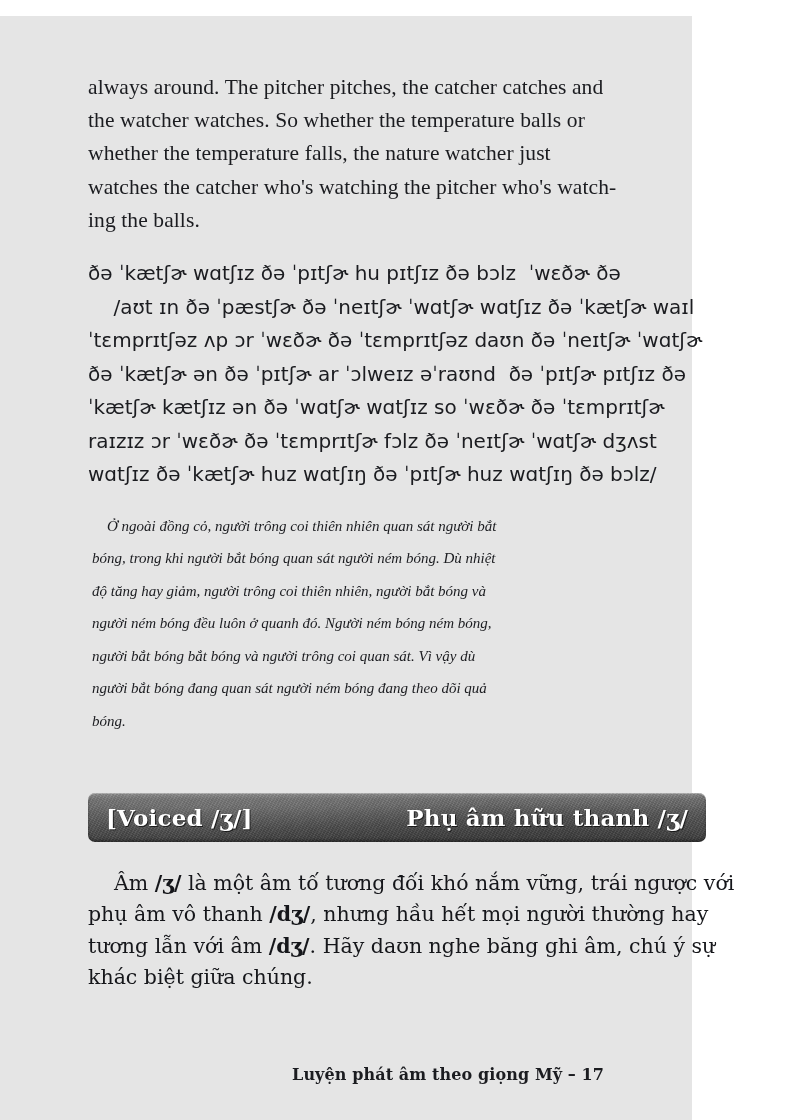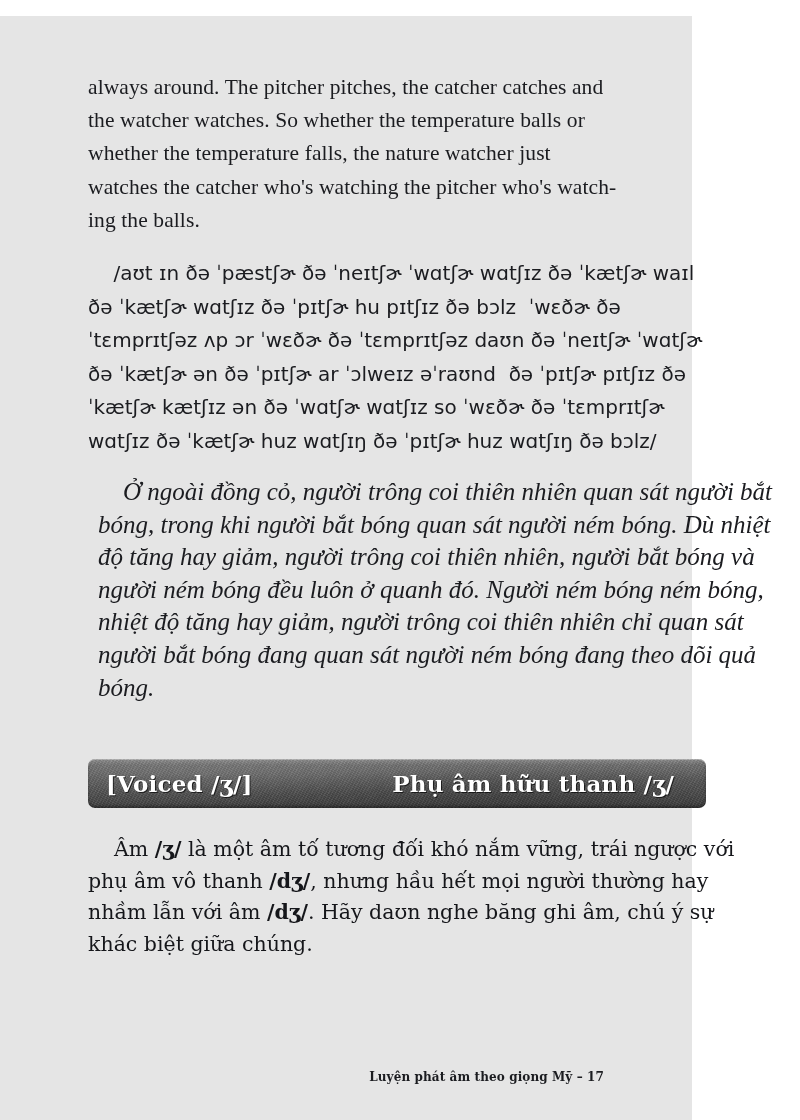--- a/index.html
+++ b/index.html
@@ -52,24 +52,24 @@
     margin: 0;
     margin-top: 20px;
     letter-spacing: 0.0px;
   }
   .para-ipa .ln { display: block; white-space: pre; }
 
   
   .para-vi {
     font-family: "Liberation Serif", "DejaVu Serif", serif;
     font-style: italic;
-    font-size: 25px;
+    font-size: 15px;
     line-height: 32.6px;
     color: #1b1c20;
-    margin: 10px;
+    margin: 4px;
     margin-top: 18px;
   }
   .para-vi .ln { display: block; white-space: pre; }
 
   
   .banner-wrap {
     margin-top: 55px;
     position: relative;
   }
   .banner {
@@ -121,42 +121,42 @@
     color: #ffffff;
     font-family: "DejaVu Serif", "Liberation Serif", serif;
     font-weight: bold;
     font-size: 23px;
     line-height: 1;
     letter-spacing: 0.2px;
     text-shadow: 1px 1px 0 rgba(0,0,0,0.65), -0.5px -0.5px 0 rgba(0,0,0,0.3);
     white-space: pre;
   }
   .banner-text.left  { margin-left: 2px; }
-  .banner-text.right { margin-right: 18px; }
+  .banner-text.right { margin-right: 4px; }
 
   
   .para-vi-body {
     font-family: "DejaVu Serif", "Liberation Serif", serif;
     font-size: 20.5px;
     line-height: 31.5px;
     color: #15161a;
     margin: 0;
     margin-top: 26px;
   }
   .para-vi-body .ln { display: block; white-space: pre; }
   .para-vi-body b { font-weight: bold; }
 
   
   .footer {
     position: absolute;
     right: 88px;
     bottom: 52px;
     font-family: "DejaVu Serif", "Liberation Serif", serif;
     font-weight: bold;
-    font-size: 12px;
+    font-size: 16px;
     color: #1b1c20;
     white-space: pre;
     letter-spacing: 0.1px;
   }
 </style>
 </head>
 <body>
 
 <div class="page">
 
@@ -164,49 +164,50 @@
 
     <p class="para-en">
         <span class="ln">always around. The pitcher pitches, the catcher catches and</span>
         <span class="ln">the watcher watches. So whether the temperature balls or</span>
         <span class="ln">whether the temperature falls, the nature watcher just</span>
         <span class="ln">watches the catcher who's watching the pitcher who's watch-</span>
         <span class="ln">ing the balls.</span>
       </p>
 
     <p class="para-ipa">
+        <span class="ln">ðə ˈkætʃɚ wɑtʃɪz ðə ˈpɪtʃɚ hu pɪtʃɪz ðə bɔlz  ˈwɛðɚ ðə</span>
         <span class="ln">    /aʊt ɪn ðə ˈpæstʃɚ ðə ˈneɪtʃɚ ˈwɑtʃɚ wɑtʃɪz ðə ˈkætʃɚ waɪl</span>
-        <span class="ln">ðə ˈkætʃɚ wɑtʃɪz ðə ˈpɪtʃɚ hu pɪtʃɪz ðə bɔlz  ˈwɛðɚ ðə</span>
         <span class="ln">ˈtɛmprɪtʃəz ʌp ɔr ˈwɛðɚ ðə ˈtɛmprɪtʃəz daʊn ðə ˈneɪtʃɚ ˈwɑtʃɚ</span>
         <span class="ln">ðə ˈkætʃɚ ən ðə ˈpɪtʃɚ ar ˈɔlweɪz əˈraʊnd  ðə ˈpɪtʃɚ pɪtʃɪz ðə</span>
         <span class="ln">ˈkætʃɚ kætʃɪz ən ðə ˈwɑtʃɚ wɑtʃɪz so ˈwɛðɚ ðə ˈtɛmprɪtʃɚ</span>
+        <span class="ln">raɪzɪz ɔr ˈwɛðɚ ðə ˈtɛmprɪtʃɚ fɔlz ðə ˈneɪtʃɚ ˈwɑtʃɚ dʒʌst</span>
         <span class="ln">wɑtʃɪz ðə ˈkætʃɚ huz wɑtʃɪŋ ðə ˈpɪtʃɚ huz wɑtʃɪŋ ðə bɔlz/</span>
       </p>
 
     <p class="para-vi">
         <span class="ln">    Ở ngoài đồng cỏ, người trông coi thiên nhiên quan sát người bắt</span>
         <span class="ln">bóng, trong khi người bắt bóng quan sát người ném bóng. Dù nhiệt</span>
         <span class="ln">độ tăng hay giảm, người trông coi thiên nhiên, người bắt bóng và</span>
         <span class="ln">người ném bóng đều luôn ở quanh đó. Người ném bóng ném bóng,</span>
-        <span class="ln">nhiệt độ tăng hay giảm, người trông coi thiên nhiên chỉ quan sát</span>
+        <span class="ln">người bắt bóng bắt bóng và người trông coi quan sát. Vì vậy dù</span>
         <span class="ln">người bắt bóng đang quan sát người ném bóng đang theo dõi quả</span>
         <span class="ln">bóng.</span>
       </p>
 
     <div class="banner-wrap">
       <div class="banner">
         <span class="banner-text left">[Voiced /ʒ/]</span>
         <span class="banner-text right">Phụ âm hữu thanh /ʒ/</span>
       </div>
     </div>
 
     <p class="para-vi-body">
         <span class="ln"><span>    Âm </span><b>/ʒ/</b><span> là một âm tố tương đối khó nắm vững, trái ngược với</span></span>
         <span class="ln"><span>phụ âm vô thanh </span><b>/dʒ/</b><span>, nhưng hầu hết mọi người thường hay</span></span>
-        <span class="ln"><span>nhầm lẫn với âm </span><b>/dʒ/</b><span>. Hãy daʊn nghe băng ghi âm, chú ý sự</span></span>
+        <span class="ln"><span>tương lẫn với âm </span><b>/dʒ/</b><span>. Hãy daʊn nghe băng ghi âm, chú ý sự</span></span>
         <span class="ln"><span>khác biệt giữa chúng.</span></span>
       </p>
 
   </div>
 
   <div class="footer">Luyện phát âm theo giọng Mỹ – 17</div>
 
 </div>
 
 </body></html>

